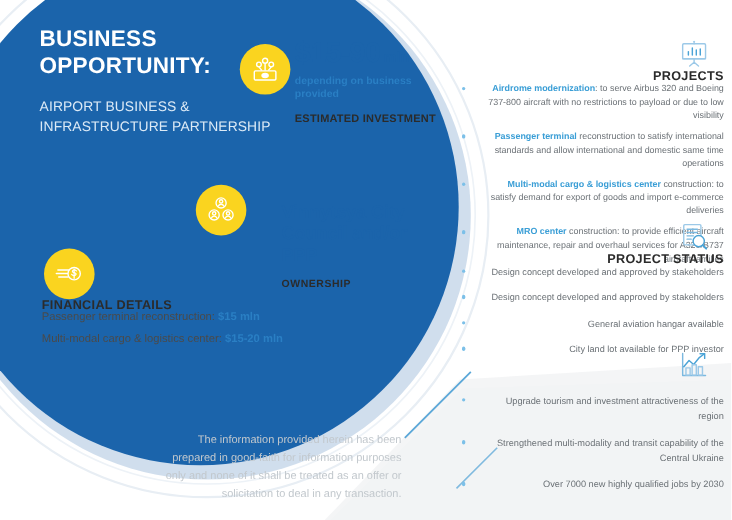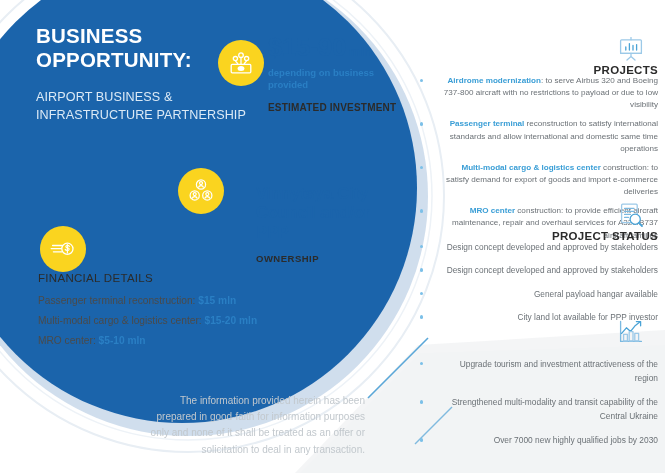--- a/index.html
+++ b/index.html
@@ -44,21 +44,21 @@
   .money-note{color:#2a7fc4;font-size:9.5px;font-weight:bold;line-height:1.3;margin-top:7px;}
   .money-label{color:#2b2b2b;font-size:10px;font-weight:bold;line-height:1.32;margin-top:9px;letter-spacing:.2px;}
 
   
   .owner-block{position:absolute;left:234px;top:184px;width:150px;margin-left:22px;}
   .owner-title{color:#1b64ab;font-size:16.5px;font-weight:bold;line-height:1.17;letter-spacing:-.1px;}
   .owner-label{color:#2b2b2b;font-size:9.5px;font-weight:bold;margin-top:11px;letter-spacing:.5px;}
 
   
   .fin-block{position:absolute;left:38px;top:272px;width:290px;}
-  .fin-head{color:#2b2b2b;font-size:11.5px;font-weight:normal;letter-spacing:.3px;margin-bottom:12px;}
+  .fin-head{color:#2b2b2b;font-size:11.5px;font-weight:bold;letter-spacing:.3px;}
   .fin-row{font-size:10.2px;color:#4a4a4a;line-height:1.0;margin-bottom:10px;}
   .fin-row b{color:#2a7fc4;font-weight:bold;}
 
   
   .disclaimer{
     position:absolute;left:150px;top:393px;width:215px;
     text-align:right;color:#c2c8cd;font-size:10px;line-height:1.62;
   }
 
   
@@ -169,24 +169,20 @@
   <div class="fin-block">
     <div class="fin-head">FINANCIAL DETAILS</div>
     <div class="fin-row">
       <span>Passenger terminal reconstruction:</span>
       <b>$15 mln</b>
     </div>
     <div class="fin-row">
       <span>Multi-modal cargo &amp; logistics center:</span>
       <b>$15-20 mln</b>
     </div>
-    <div class="fin-row">
-      <span>MRO center:</span>
-      <b>$5-10 mln</b>
-    </div>
   </div>
 
   <div class="disclaimer">The information provided herein has been prepared in good-faith for information purposes only and none of it shall be treated as an offer or solicitation to deal in any transaction.</div>
 
   <div class="col" id="sec-projects">
     <div class="sec-head">
       <span class="sec-icon">
         <svg width="28" height="28" viewBox="0 0 28 28">
           <g fill="none" stroke="#9cc9e8" stroke-width="1.3" stroke-linecap="round">
             <path d="M14 2.6 v2.2"></path>
@@ -217,21 +213,21 @@
             <circle cx="18.2" cy="18.2" r="5.1" stroke="#4aa3d6" fill="#ffffff"></circle>
             <path d="M21.9 21.9 L25 25" stroke="#4aa3d6" stroke-width="1.8"></path>
           </g>
         </svg>
       </span>
       <span class="sec-title">PROJECT STATUS</span>
     </div>
     <ul class="bullets status">
       <li>Design concept developed and approved by stakeholders</li>
       <li>Design concept developed and approved by stakeholders</li>
-      <li>General payload hangar available</li>
+      <li>General aviation hangar available</li>
       <li>City land lot available for PPP investor</li>
     </ul>
   </div>
 
   <div class="col" id="sec-socio">
     <div class="sec-head">
       <span class="sec-icon">
         <svg width="28" height="28" viewBox="0 0 28 28">
           <g fill="none" stroke="#9cc9e8" stroke-width="1.3" stroke-linecap="round" stroke-linejoin="round">
             <path d="M3.6 3.4 V23.4 H24.4" stroke="#7bb9e0"></path>

